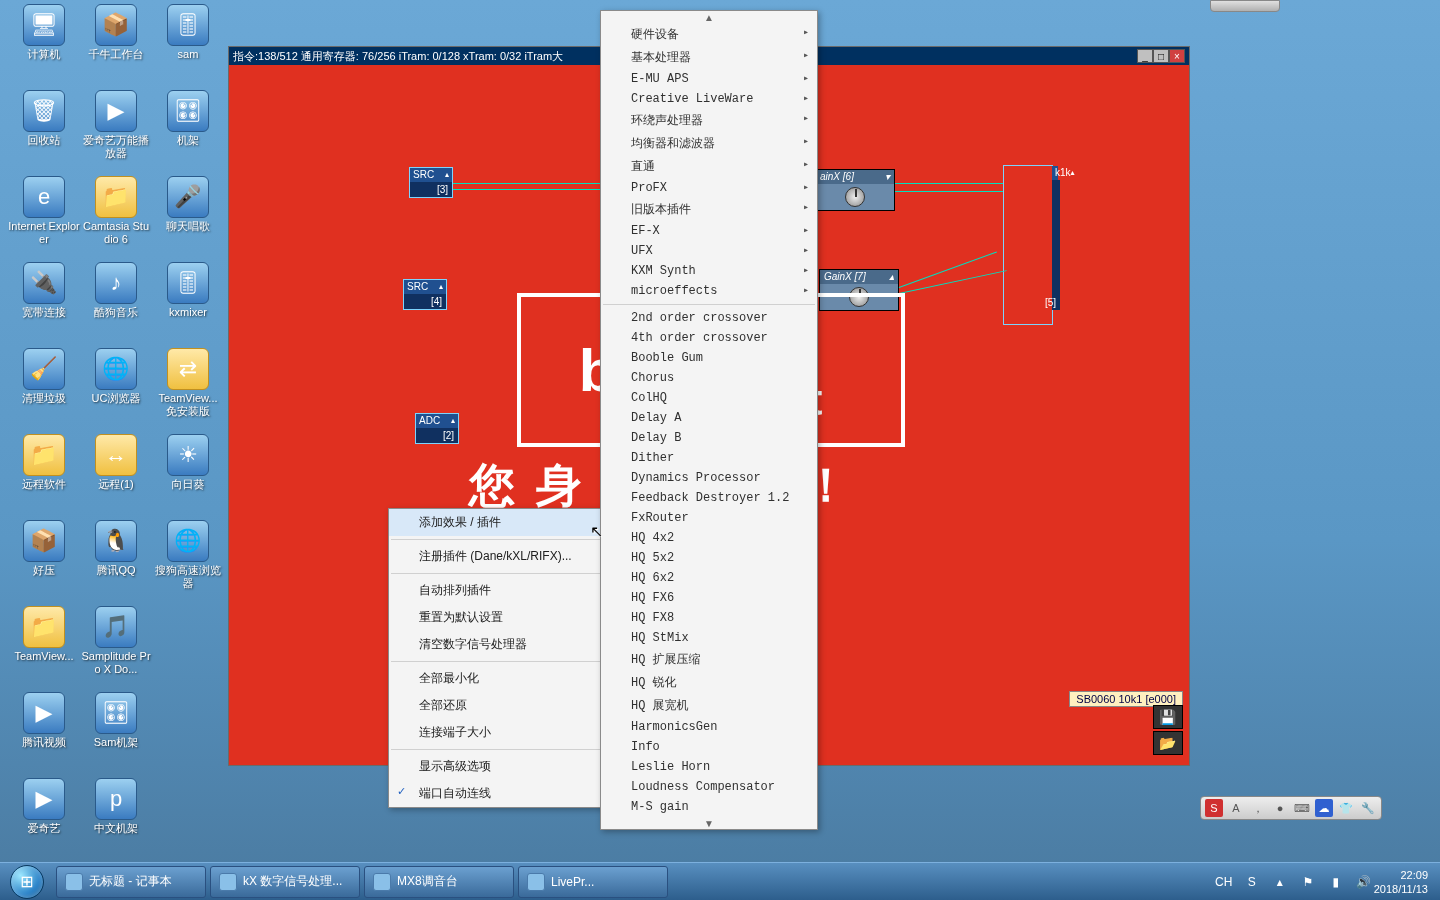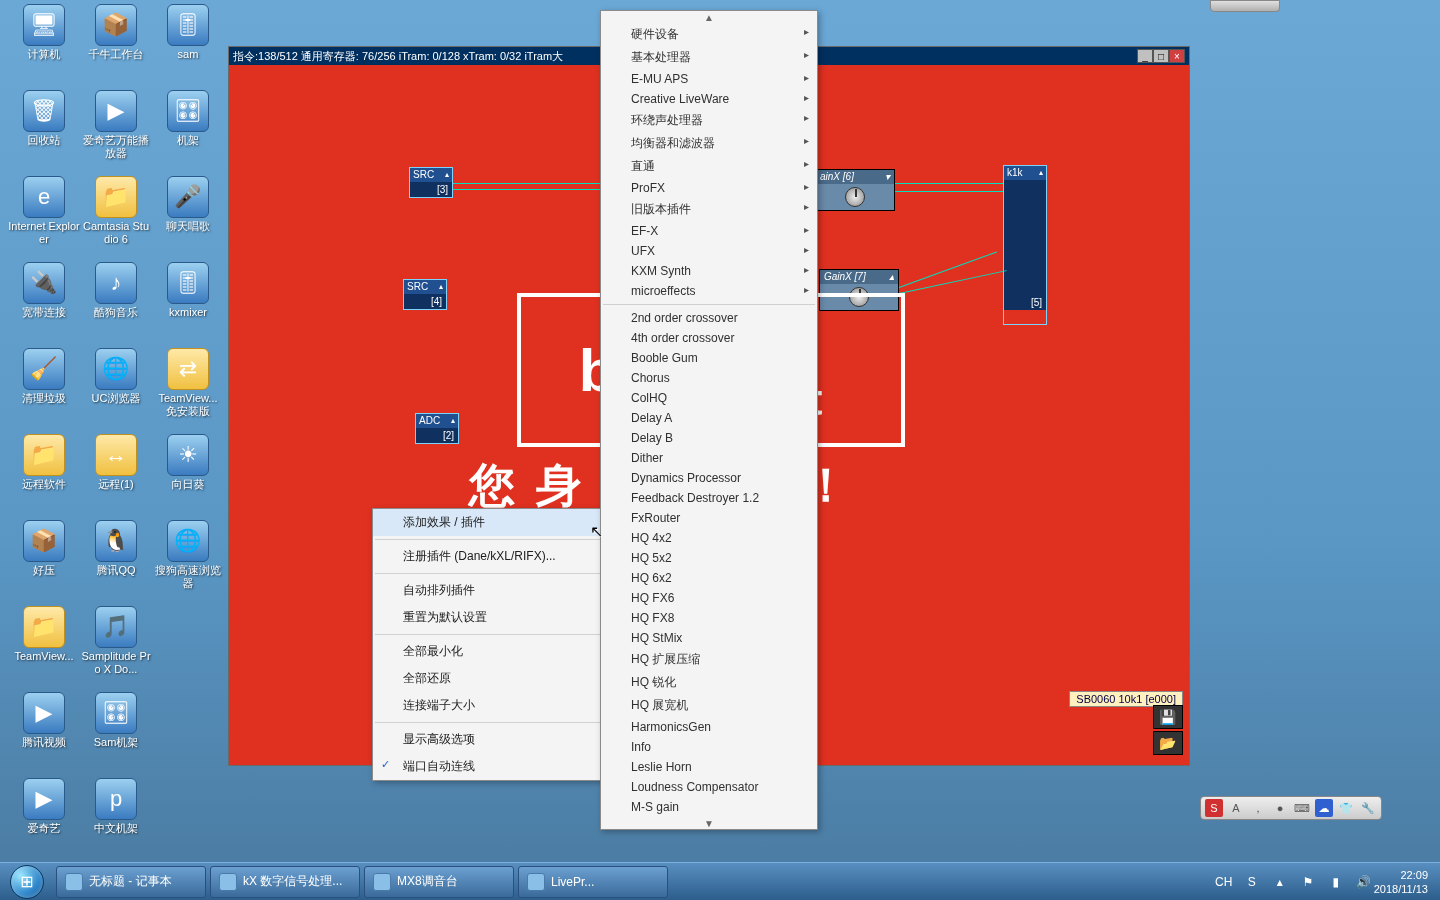--- a/index.html
+++ b/index.html
@@ -69,25 +69,25 @@
 .wire { position:absolute; height:1px; background:#00e0c0; pointer-events:none; }
 
 
 .menu { position:absolute; background:#f4f4f4; border:1px solid #8a8a8a; box-shadow:2px 2px 6px rgba(0,0,0,.3); font-size:12px; color:#202020; }
 .menu .mi { padding:5px 26px 5px 30px; position:relative; white-space:nowrap; cursor:pointer; }
 .menu .mi.sub:after { content:'▸'; position:absolute; right:8px; top:5px; font-size:10px; color:#555; }
 .menu .sep { height:1px; background:#d0d0d0; margin:3px 2px; }
 .menu .mi .chk { position:absolute; left:8px; top:5px; color:#2060c0; font-size:11px; }
 .menu .mi.hl { background:#d8e8f8; }
 
-.menu1 { left:372px; top:508px; width:256px; }
+.menu1 { left:388px; top:508px; width:256px; }
 
 
 .menu2 { position:absolute; left:600px; top:10px; width:218px; background:#f4f4f4; border:1px solid #8a8a8a; box-shadow:2px 2px 6px rgba(0,0,0,.3); font-size:12px; color:#303030; }
-.menu2 .mi { padding:3px 26px 3px 30px; position:relative; white-space:nowrap; cursor:pointer; font-family: Liberation Sans, sans-serif; }
+.menu2 .mi { padding:3px 26px 3px 30px; position:relative; white-space:nowrap; cursor:pointer; font-family: Liberation Mono, monospace; }
 .menu2 .mi.sub:after { content:'▸'; position:absolute; right:8px; font-size:10px; color:#555; }
 .menu2 .sep { height:1px; background:#d0d0d0; margin:3px 2px; }
 .menu2 .scroll { width:100%; height:12px; display:flex;align-items:center;justify-content:center;font-size:10px;color:#666; }
 
 .cursor { position:absolute; left:590px; top:522px; font-size:16px; color:#000; pointer-events:none; text-shadow: 1px 1px 0 #fff; }
 </style>
 </head>
 <body>
 
 <div class="desktop">
@@ -231,21 +231,21 @@
           </div>
         <div class="nb">[4]</div>
       </div>
       <div class="node" style="left:186px;top:348px;width:44px;">
         <div class="nh">
             <span>ADC</span>
             <span class="arr">▴</span>
           </div>
         <div class="nb">[2]</div>
       </div>
-      <div class="node" style="left:774px;top:100px;width:44px;height:160px;">
+      <div class="node" style="left:774px;top:100px;width:44px;height:160px;padding-left:48px;">
         <div class="nh">
             <span>k1k</span>
             <span class="arr">▴</span>
           </div>
         <div class="nb" style="height:130px;position:relative;">
           <span style="position:absolute;bottom:2px;right:4px;">[5]</span>
         </div>
       </div>
 
       <div class="gainx" style="left:586px;top:104px;width:80px;">
@@ -291,20 +291,21 @@
     </div>
   </div>
 
   <div class="menu menu1" id="menu1">
       <div class="mi sub hl">添加效果 / 插件</div>
       <div class="sep"></div>
       <div class="mi">注册插件 (Dane/kXL/RIFX)...</div>
       <div class="sep"></div>
       <div class="mi">自动排列插件</div>
       <div class="mi">重置为默认设置</div>
+      <div class="mi">清空数字信号处理器</div>
       <div class="sep"></div>
       <div class="mi">全部最小化</div>
       <div class="mi">全部还原</div>
       <div class="mi sub">连接端子大小</div>
       <div class="sep"></div>
       <div class="mi">显示高级选项</div>
       <div class="mi">端口自动连线<span class="chk">✓</span></div>
     </div>
 
   <div class="menu2" id="menu2">

